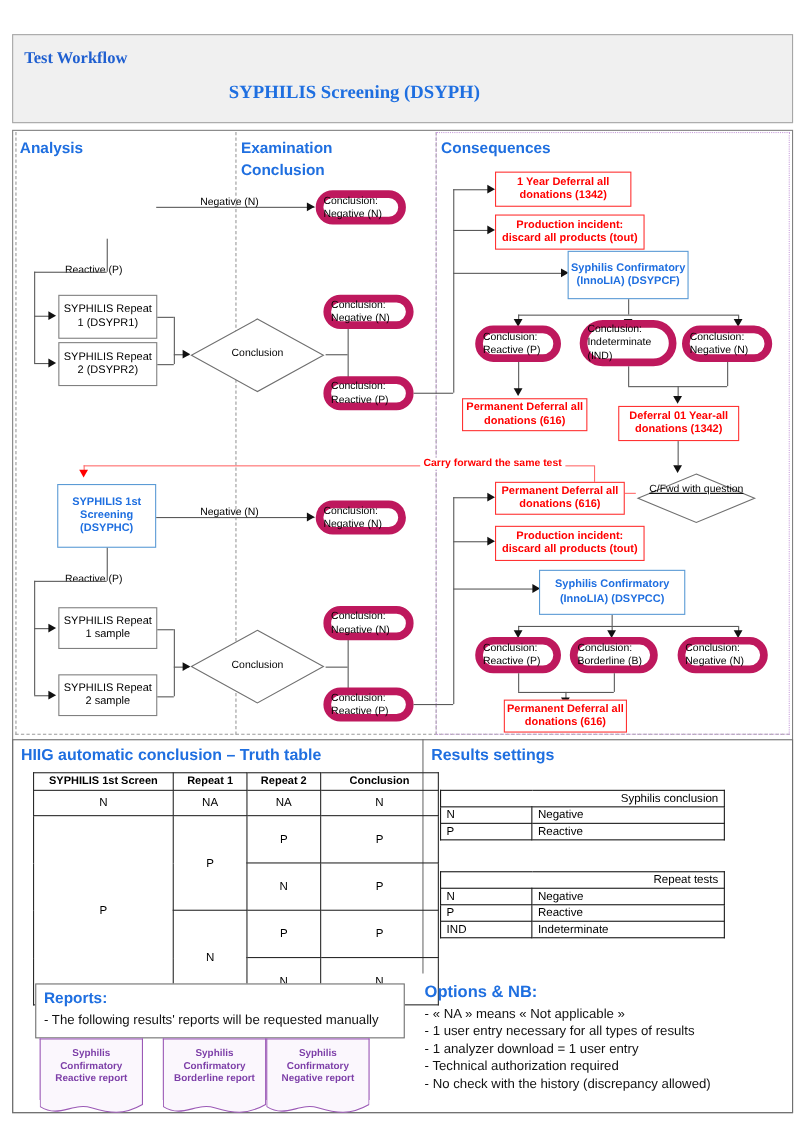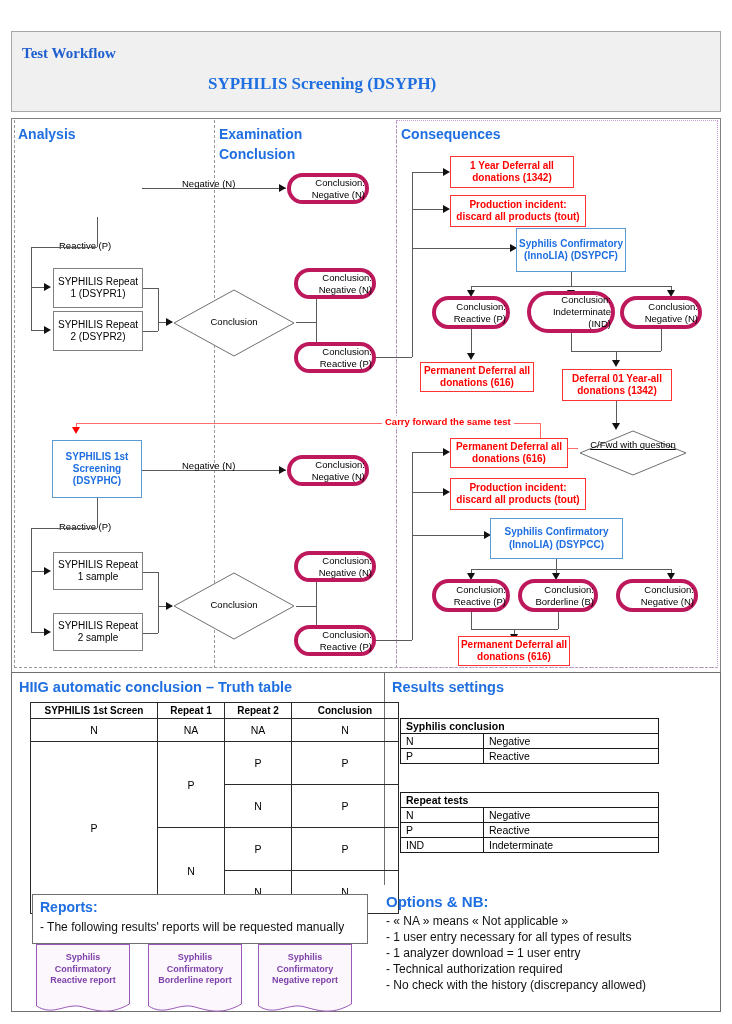--- a/index.html
+++ b/index.html
@@ -20,21 +20,21 @@
   .lane-sep{border-left:1.4px dashed #9a9a9a;}
   .lane-sep2{border-left:1.4px dashed #9a9a9a;}
   #cons-zone{border:1.2px dotted #c9a0dc;}
 
   .lane-title{font:bold 14px "Liberation Sans",sans-serif;color:#1f6fe0;white-space:nowrap;}
 
   
   .box{border:1px solid #808080;background:#fff;display:flex;align-items:center;justify-content:center;text-align:center;font:10px "Liberation Sans",sans-serif;color:#000;line-height:1.22;}
   .box.blue{border:1px solid #5b9bd5;color:#1f6fe0;font-weight:bold;}
   .box.red{border:1px solid #ff3333;color:#ff0000;font-weight:bold;}
-  .oval{border:4px solid #be185d;background:#fff;border-radius:999px;display:flex;align-items:center;justify-content:center;text-align:right;font:9.5px "Liberation Sans",sans-serif;color:#000;line-height:1.25;}
+  .oval{border:7px solid #be185d;background:#fff;border-radius:999px;display:flex;align-items:center;justify-content:center;text-align:left;font:9.5px "Liberation Sans",sans-serif;color:#000;line-height:1.25;}
   .lbl{font:9.5px "Liberation Sans",sans-serif;color:#000;white-space:nowrap;}
   .lbl-red{font:bold 9.5px "Liberation Sans",sans-serif;color:#ff0000;white-space:nowrap;}
 
   
   .ln-h{background:#5a5a5a;height:1px;}
   .ln-v{background:#5a5a5a;width:1px;}
   .ln-h.red{background:#ff6b6b;}
   .ln-v.red{background:#ff6b6b;}
   .arr-r{width:0;height:0;border-top:4px solid transparent;border-bottom:4px solid transparent;border-left:7px solid #111;}
   .arr-d{width:0;height:0;border-left:4px solid transparent;border-right:4px solid transparent;border-top:7px solid #111;}
@@ -44,21 +44,21 @@
   #bottom{left:11px;top:672px;width:710px;height:340px;border:1px solid #6f6f6f;}
   #bottom-div{left:384px;top:672px;width:0;height:213px;border-left:1px solid #6f6f6f;}
   .panel-title{font:bold 14.5px "Liberation Sans",sans-serif;color:#1f6fe0;white-space:nowrap;}
 
   table.tt{border-collapse:collapse;font:10.5px "Liberation Sans",sans-serif;}
   table.tt td,table.tt th{border:1px solid #2b2b2b;text-align:center;padding:2px 4px;color:#000;font-weight:normal;}
   table.tt th{font-weight:bold;font-size:10px;}
 
   table.rs{border-collapse:collapse;font:10.5px "Liberation Sans",sans-serif;}
   table.rs td,table.rs th{border:1px solid #1a1a1a;padding:1px 5px;text-align:left;color:#000;font-weight:normal;}
-  table.rs th{font-weight:bold;}
+  table.rs th{font-weight:normal;text-align:right;}
 
   #reports-box{left:32px;top:894px;width:336px;height:50px;border:1px solid #6f6f6f;background:#fff;}
   #reports-title{left:40px;top:899px;font:bold 14px "Liberation Sans",sans-serif;color:#1f6fe0;white-space:nowrap;}
   #reports-sub{left:40px;top:920px;font:12px "Liberation Sans",sans-serif;color:#111;white-space:nowrap;}
 
   .doc-shape{position:absolute;width:94px;height:56px;border:1px solid #9b59b6;border-bottom:none;background:#fbf7fd;
     display:flex;align-items:center;justify-content:center;text-align:center;
     font:bold 9px "Liberation Sans",sans-serif;color:#7d3fa8;line-height:1.3;padding-bottom:6px;box-sizing:border-box;}
   .doc-tail{position:absolute;width:94px;height:14px;overflow:hidden;}
   .doc-tail svg{display:block;}
@@ -362,21 +362,21 @@
 
   <div class="abs" style="left:148px;top:944px;width:94px;height:70px;">
     <div class="doc-shape">Syphilis Confirmatory Borderline report</div>
     <div class="doc-tail" style="top:56px;left:0;">
       <svg width="94" height="14" viewBox="0 0 94 14">
           <path d="M0.5,0 L0.5,6 C18,17 30,2 47,7 C64,12 76,14 93.5,4 L93.5,0" fill="#fbf7fd" stroke="#9b59b6" stroke-width="1"></path>
         </svg>
     </div>
   </div>
 
-  <div class="abs" style="left:258px;top:944px;width:94px;height:70px;">
+  <div class="abs" style="left:242px;top:944px;width:94px;height:70px;">
     <div class="doc-shape">Syphilis Confirmatory Negative report</div>
     <div class="doc-tail" style="top:56px;left:0;">
       <svg width="94" height="14" viewBox="0 0 94 14">
           <path d="M0.5,0 L0.5,6 C18,17 30,2 47,7 C64,12 76,14 93.5,4 L93.5,0" fill="#fbf7fd" stroke="#9b59b6" stroke-width="1"></path>
         </svg>
     </div>
   </div>
 
   <div class="abs" id="options-title">Options &amp; NB:</div>
   <div class="abs" id="options-list">

